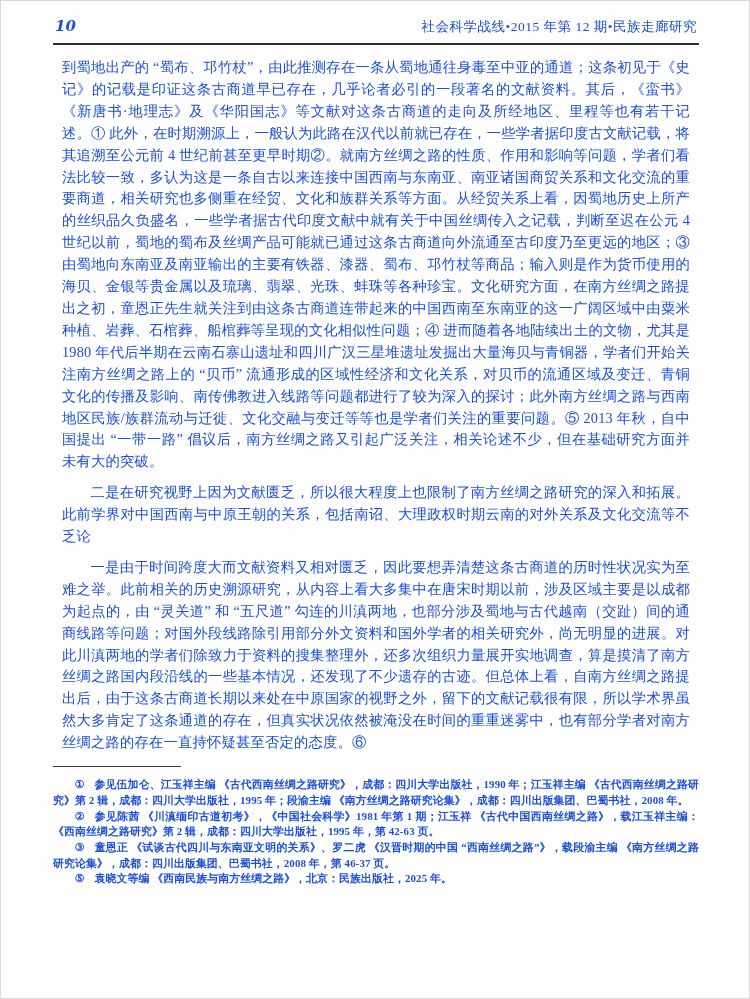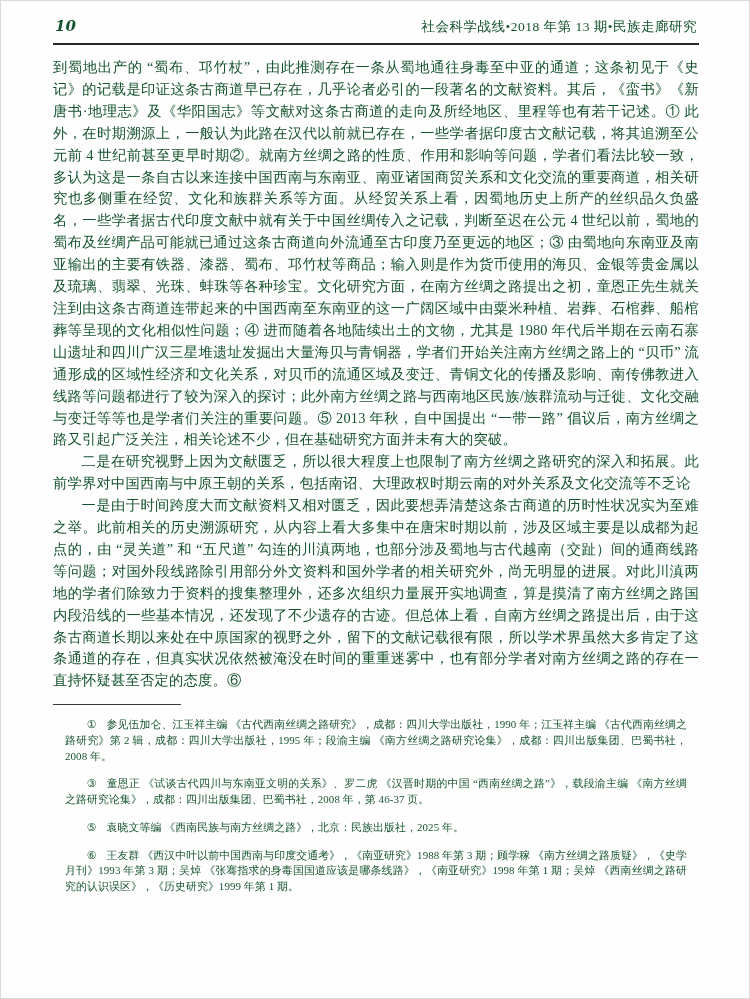--- a/index.html
+++ b/index.html
@@ -10,21 +10,21 @@
   .sheet {
     position: relative;
     width: 750px;
     height: 999px;
     box-sizing: border-box;
     background: #fefefe;
     border: 1px solid #d9d9d9;
     padding: 12px 50px 0 52px;
     overflow: hidden;
     font-family: "Liberation Serif", "DejaVu Serif", serif;
-    color: #14532d;
+    color: #1d4ed8;
   }
   .header {
     display: flex;
     justify-content: space-between;
     align-items: baseline;
     padding: 4px 2px 0 2px;
   }
   .page-number {
     font-style: italic;
     font-weight: bold;
@@ -41,64 +41,65 @@
     margin: 7px 0 0 0;
   }
   .body-text {
     margin-top: 12px;
     font-size: 14.3px;
     line-height: 21.9px;
     text-align: justify;
     letter-spacing: 0.2px;
   }
   .body-text p {
-    margin: 0;
+    margin: 9px;
   }
   .body-text p.indent {
     text-indent: 2em;
   }
   .footnote-rule {
     border: none;
     border-top: 1.5px solid #3a3a3a;
     width: 128px;
     margin: 12px 0 10px 0;
   }
   .footnotes {
     font-size: 10.9px;
     line-height: 15.7px;
     text-align: justify;
     letter-spacing: 0.1px;
   }
   .footnotes p {
-    margin: 12px;
+    margin: 0;
     text-indent: 2em;
+    font-weight: bold;
   }
   .fn-marker {
     margin-right: 0.9em;
   }
 </style>
 </head>
 <body>
 
 <div class="sheet">
 
   <div class="header">
     <span class="page-number">10</span>
-    <span class="journal-line">社会科学战线•2018 年第 13 期•民族走廊研究</span>
+    <span class="journal-line">社会科学战线•2015 年第 12 期•民族走廊研究</span>
   </div>
   <hr class="header-rule">
 
   <div class="body-text">
     <p>到蜀地出产的 “蜀布、邛竹杖”，由此推测存在一条从蜀地通往身毒至中亚的通道；这条初见于《史记》的记载是印证这条古商道早已存在，几乎论者必引的一段著名的文献资料。其后，《蛮书》《新唐书·地理志》及《华阳国志》等文献对这条古商道的走向及所经地区、里程等也有若干记述。① 此外，在时期溯源上，一般认为此路在汉代以前就已存在，一些学者据印度古文献记载，将其追溯至公元前 4 世纪前甚至更早时期②。就南方丝绸之路的性质、作用和影响等问题，学者们看法比较一致，多认为这是一条自古以来连接中国西南与东南亚、南亚诸国商贸关系和文化交流的重要商道，相关研究也多侧重在经贸、文化和族群关系等方面。从经贸关系上看，因蜀地历史上所产的丝织品久负盛名，一些学者据古代印度文献中就有关于中国丝绸传入之记载，判断至迟在公元 4 世纪以前，蜀地的蜀布及丝绸产品可能就已通过这条古商道向外流通至古印度乃至更远的地区；③ 由蜀地向东南亚及南亚输出的主要有铁器、漆器、蜀布、邛竹杖等商品；输入则是作为货币使用的海贝、金银等贵金属以及琉璃、翡翠、光珠、蚌珠等各种珍宝。文化研究方面，在南方丝绸之路提出之初，童恩正先生就关注到由这条古商道连带起来的中国西南至东南亚的这一广阔区域中由粟米种植、岩葬、石棺葬、船棺葬等呈现的文化相似性问题；④ 进而随着各地陆续出土的文物，尤其是 1980 年代后半期在云南石寨山遗址和四川广汉三星堆遗址发掘出大量海贝与青铜器，学者们开始关注南方丝绸之路上的 “贝币” 流通形成的区域性经济和文化关系，对贝币的流通区域及变迁、青铜文化的传播及影响、南传佛教进入线路等问题都进行了较为深入的探讨；此外南方丝绸之路与西南地区民族/族群流动与迁徙、文化交融与变迁等等也是学者们关注的重要问题。⑤ 2013 年秋，自中国提出 “一带一路” 倡议后，南方丝绸之路又引起广泛关注，相关论述不少，但在基础研究方面并未有大的突破。</p>
     <p class="indent">二是在研究视野上因为文献匮乏，所以很大程度上也限制了南方丝绸之路研究的深入和拓展。此前学界对中国西南与中原王朝的关系，包括南诏、大理政权时期云南的对外关系及文化交流等不乏论</p>
     <p class="indent">一是由于时间跨度大而文献资料又相对匮乏，因此要想弄清楚这条古商道的历时性状况实为至难之举。此前相关的历史溯源研究，从内容上看大多集中在唐宋时期以前，涉及区域主要是以成都为起点的，由 “灵关道” 和 “五尺道” 勾连的川滇两地，也部分涉及蜀地与古代越南（交趾）间的通商线路等问题；对国外段线路除引用部分外文资料和国外学者的相关研究外，尚无明显的进展。对此川滇两地的学者们除致力于资料的搜集整理外，还多次组织力量展开实地调查，算是摸清了南方丝绸之路国内段沿线的一些基本情况，还发现了不少遗存的古迹。但总体上看，自南方丝绸之路提出后，由于这条古商道长期以来处在中原国家的视野之外，留下的文献记载很有限，所以学术界虽然大多肯定了这条通道的存在，但真实状况依然被淹没在时间的重重迷雾中，也有部分学者对南方丝绸之路的存在一直持怀疑甚至否定的态度。⑥</p>
   </div>
 
   <hr class="footnote-rule">
 
   <div class="footnotes">
     <p><span class="fn-marker">①</span><span>参见伍加仑、江玉祥主编 《古代西南丝绸之路研究》，成都：四川大学出版社，1990 年；江玉祥主编 《古代西南丝绸之路研究》第 2 辑，成都：四川大学出版社，1995 年；段渝主编 《南方丝绸之路研究论集》，成都：四川出版集团、巴蜀书社，2008 年。</span></p>
+    <p><span class="fn-marker">②</span><span>参见陈茜 《川滇缅印古道初考》，《中国社会科学》1981 年第 1 期；江玉祥 《古代中国西南丝绸之路》，载江玉祥主编：《西南丝绸之路研究》第 2 辑，成都：四川大学出版社，1995 年，第 42-63 页。</span></p>
     <p><span class="fn-marker">③</span><span>童恩正 《试谈古代四川与东南亚文明的关系》、罗二虎 《汉晋时期的中国 “西南丝绸之路”》，载段渝主编 《南方丝绸之路研究论集》，成都：四川出版集团、巴蜀书社，2008 年，第 46-37 页。</span></p>
     <p><span class="fn-marker">⑤</span><span>袁晓文等编 《西南民族与南方丝绸之路》，北京：民族出版社，2025 年。</span></p>
-    <p><span class="fn-marker">⑥</span><span>王友群 《西汉中叶以前中国西南与印度交通考》，《南亚研究》1988 年第 3 期；顾学稼 《南方丝绸之路质疑》，《史学月刊》1993 年第 3 期；吴焯 《张骞指求的身毒国国道应该是哪条线路》，《南亚研究》1998 年第 1 期；吴焯 《西南丝绸之路研究的认识误区》，《历史研究》1999 年第 1 期。</span></p>
   </div>
 
 </div>
 
 </body></html>

